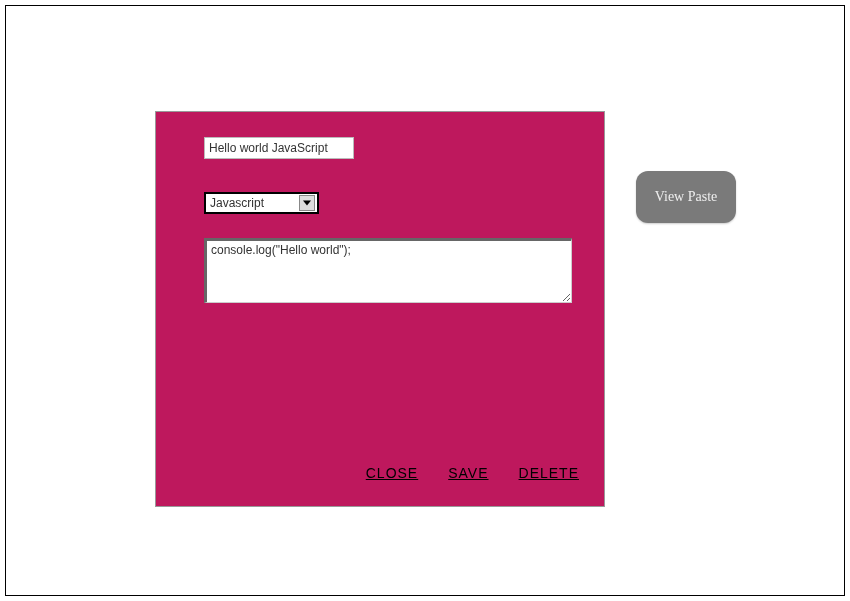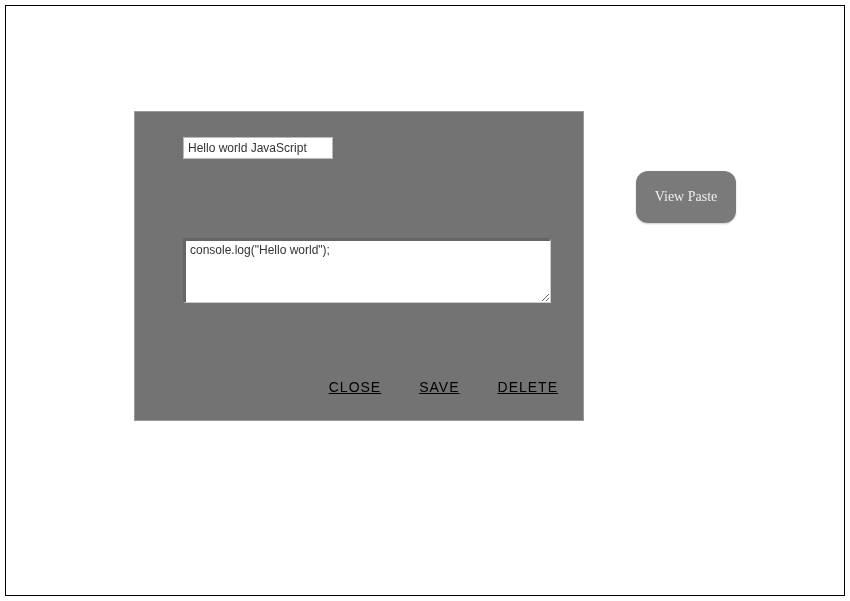--- a/index.html
+++ b/index.html
@@ -18,25 +18,25 @@
       position: absolute;
       top: 5px;
       left: 5px;
       width: 840px;
       height: 591px;
       border: 1px solid #000;
     }
     .card {
       position: absolute;
       top: 105px;
-      left: 128px;
+      left: 149px;
       width: 450px;
-      height: 310px;
+      height: 396px;
       border: 1px solid #999;
-      background: #737373;
+      background: #be185d;
     }
     .title-input {
       position: absolute;
       top: 25px;
       left: 48px;
       width: 150px;
       height: 22px;
       border: 1px solid #bbb;
       font-size: 12px;
       padding: 2px 4px;
@@ -89,21 +89,21 @@
       padding: 2px 4px;
       color: #333;
       resize: both;
       overflow: auto;
     }
     .actions {
       position: absolute;
       bottom: 25px;
       right: 25px;
       display: flex;
-      gap: 38px;
+      gap: 30px;
     }
     .action-btn {
       background: none;
       border: none;
       text-decoration: underline;
       font-size: 14px;
       letter-spacing: 1px;
       color: #000;
       cursor: pointer;
       font-family: Arial, Helvetica, sans-serif;
@@ -127,20 +127,28 @@
   </style>
 </head>
 <body>
 
 <div class="outer-frame">
 
   <div class="card">
 
     <input type="text" class="title-input" value="Hello world JavaScript" style="">
 
+    <div class="lang-select">
+      <span class="sel-text">Javascript</span>
+      <span class="sel-arrow">
+        <svg viewBox="0 0 10 6">
+            <polygon points="0,0 10,0 5,6" fill="#000"></polygon>
+          </svg>
+      </span>
+    </div>
 
     <textarea class="code-area" style="">console.log("Hello world");</textarea>
 
     <div class="actions">
       <button class="action-btn">CLOSE</button>
       <button class="action-btn">SAVE</button>
       <button class="action-btn">DELETE</button>
     </div>
 
   </div>

